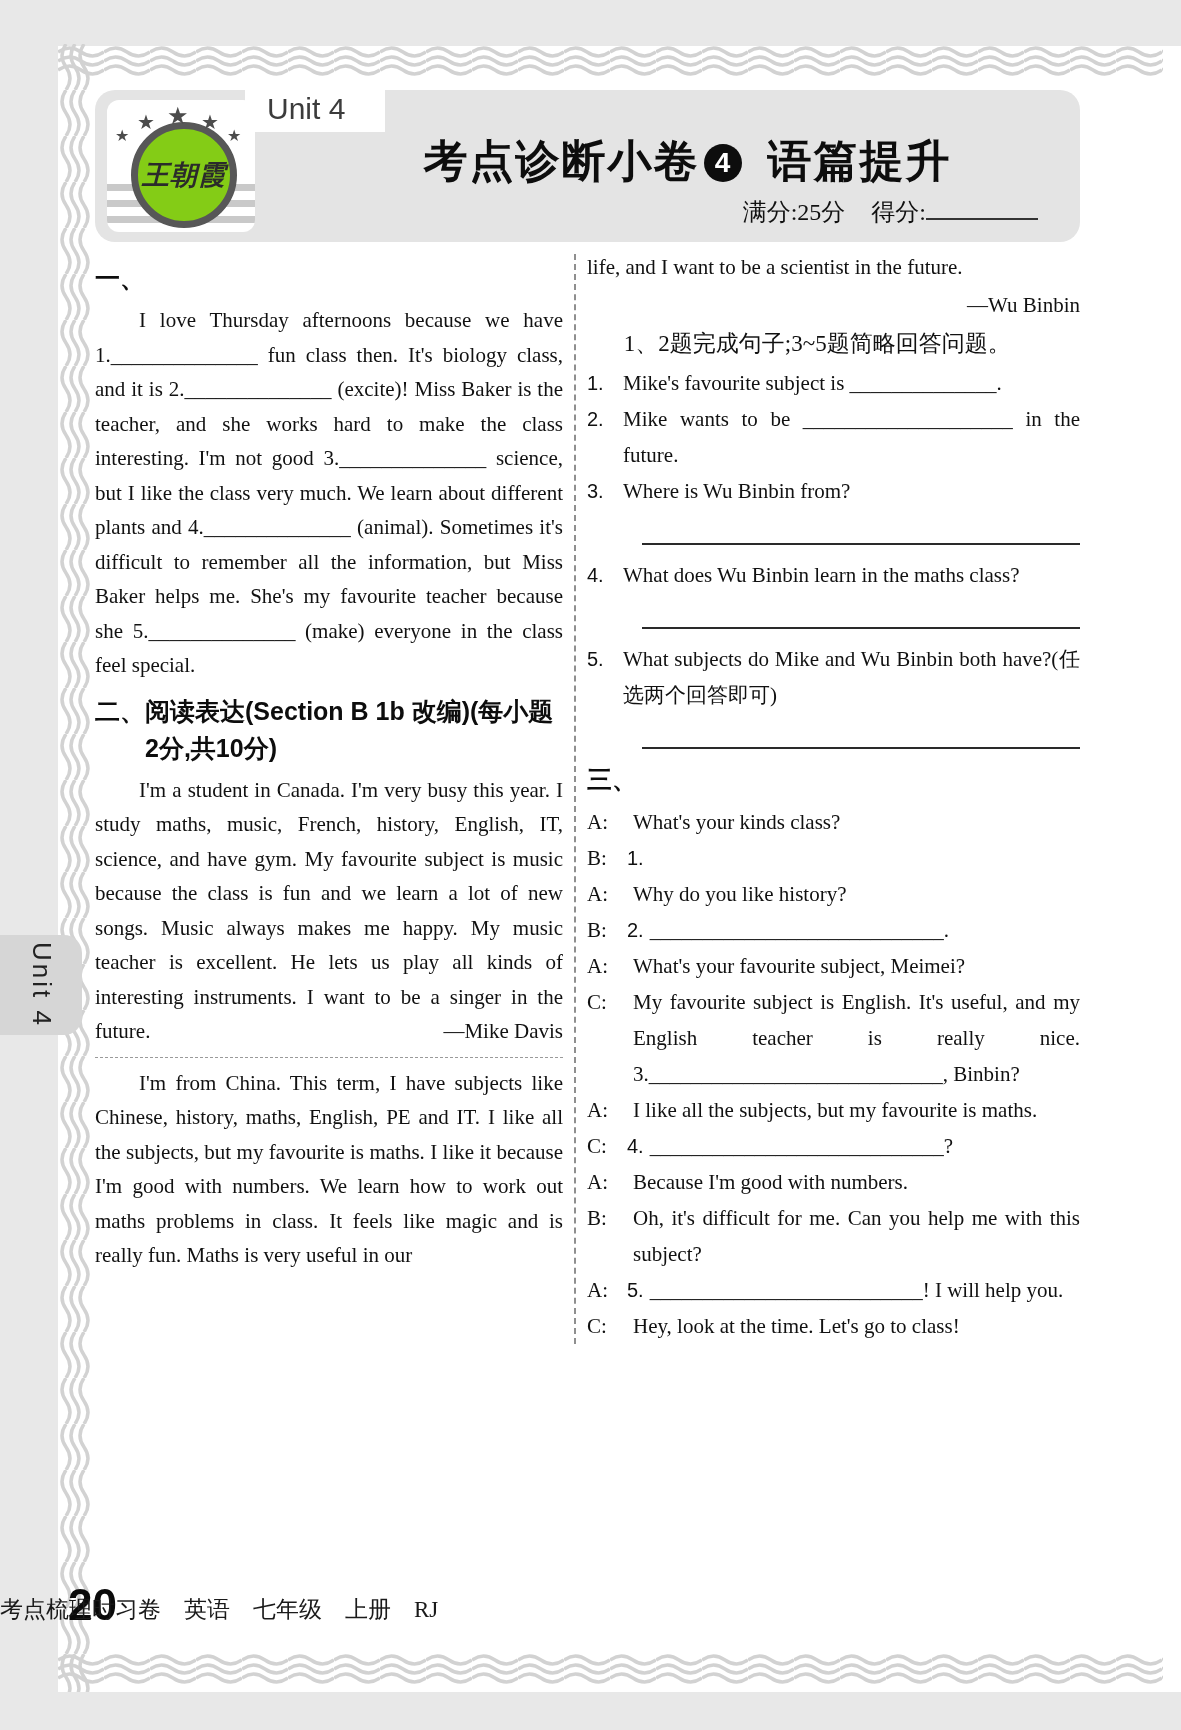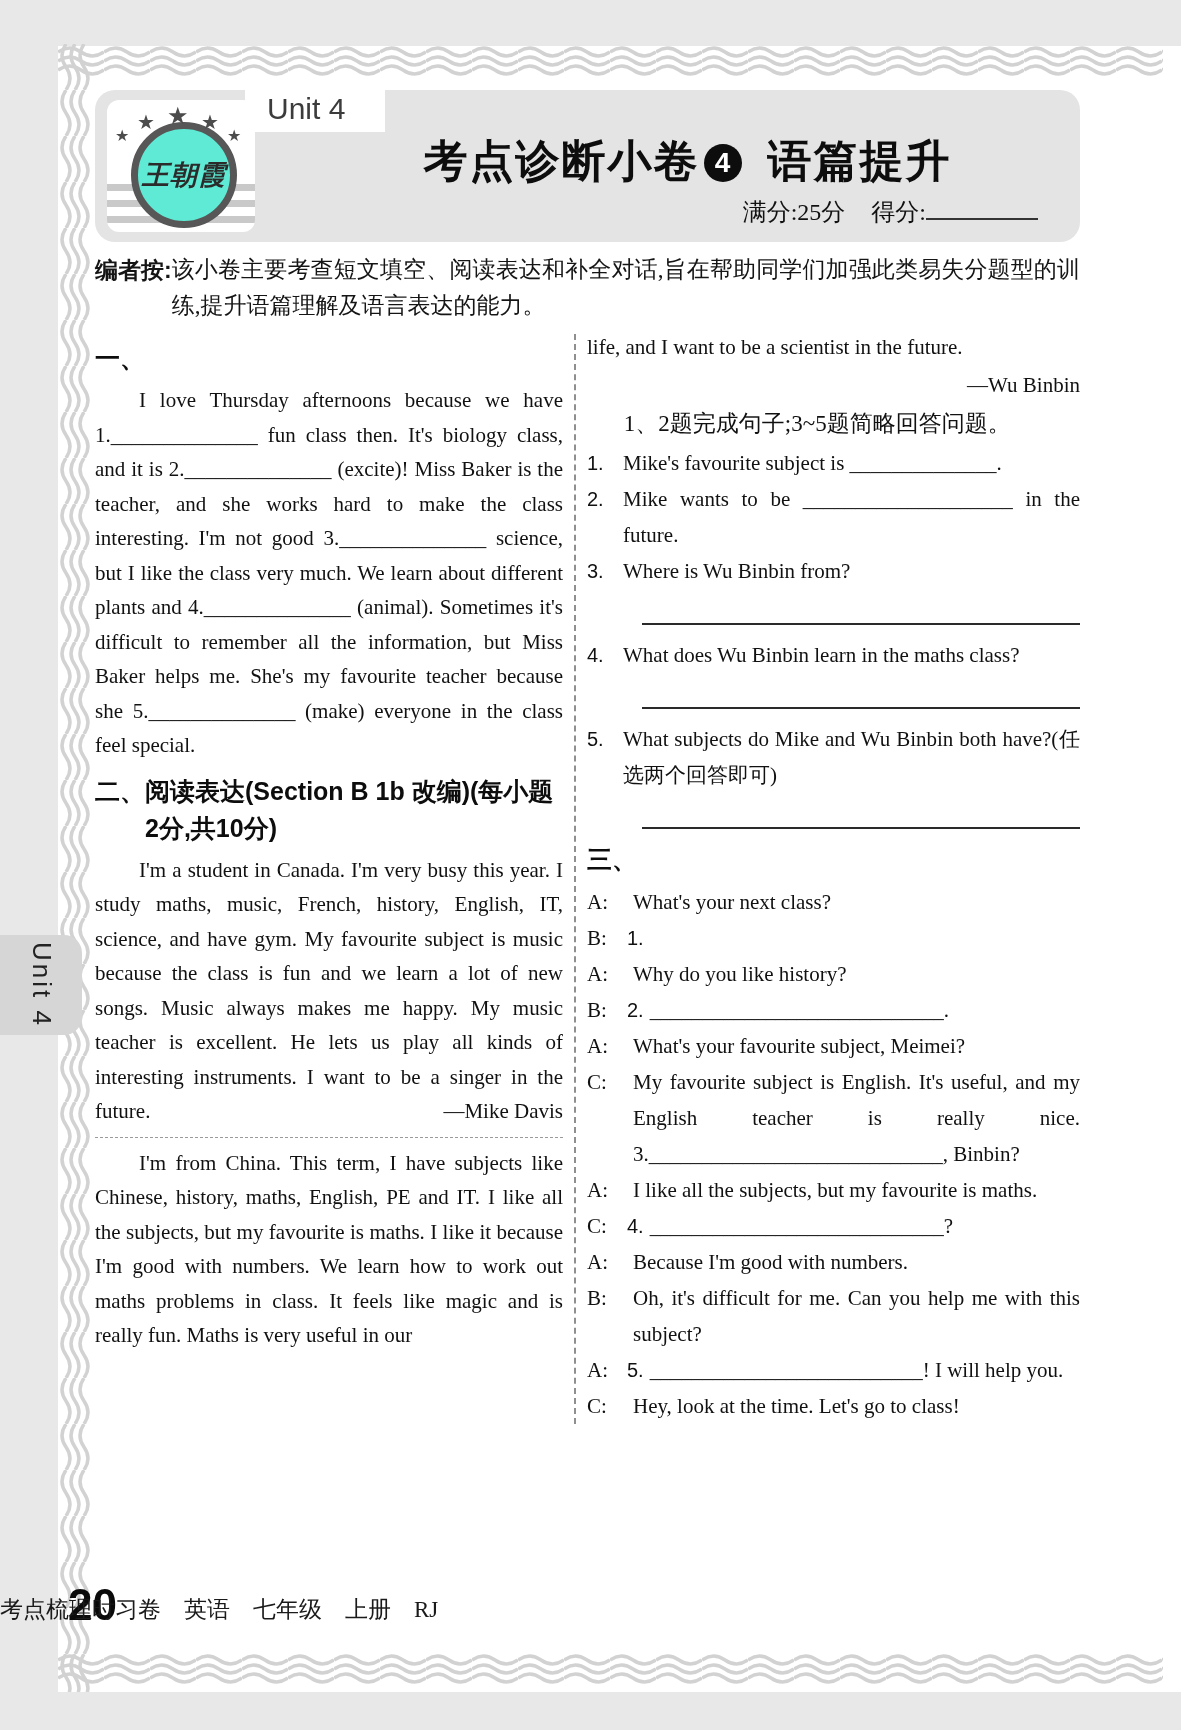--- a/index.html
+++ b/index.html
@@ -22,21 +22,21 @@
   .content{position:absolute;left:95px;top:90px;width:985px;}
   
   .hdr{position:relative;height:152px;background:#e4e4e4;border-radius:20px;margin-bottom:8px;}
   .hdr-notch{position:absolute;left:150px;top:-2px;width:140px;height:44px;background:#fff;}
   .hdr-unit{position:absolute;left:172px;top:2px;font-family:"Liberation Sans",sans-serif;
             font-size:30px;font-weight:400;color:#3c3c3c;z-index:3;}
   .logo-panel{position:absolute;left:12px;top:10px;width:148px;height:132px;background:#fff;
             border-radius:12px;overflow:hidden;}
   .logo-wave{position:absolute;left:-6px;width:160px;height:7px;background:#c9c9c9;border-radius:4px;}
   .logo-ring{position:absolute;left:24px;top:22px;width:92px;height:92px;border:7px solid #575757;
-            border-radius:50%;background:#5eead4;display:flex;align-items:center;justify-content:center;z-index:2;}
+            border-radius:50%;background:#84cc16;display:flex;align-items:center;justify-content:center;z-index:2;}
   .logo-name{font-size:27px;font-weight:bold;font-style:italic;letter-spacing:1px;color:#2b2b2b;}
   .logo-star{position:absolute;color:#4c4c4c;z-index:3;}
   .hdr-title{position:absolute;left:200px;right:0;top:42px;text-align:center;
             font-family:"Liberation Sans",sans-serif;font-weight:bold;font-size:44px;color:#0d0d0d;
             letter-spacing:2px;white-space:nowrap;}
   .badge{display:inline-block;width:38px;height:38px;line-height:38px;border-radius:50%;
             background:#0d0d0d;color:#fff;font-size:28px;text-align:center;vertical-align:4px;
             margin:0 4px;letter-spacing:0;}
   .title-suffix{margin-left:22px;}
   .hdr-score{position:absolute;right:42px;bottom:14px;font-size:24px;color:#111;}
@@ -134,24 +134,20 @@
         </div>
       </div>
       <div class="hdr-title">
         <span>考点诊断小卷</span><span class="badge">4</span><span class="title-suffix">语篇提升</span>
       </div>
       <div class="hdr-score">
         <span>满分:25分</span><span class="gap"></span><span>得分:</span><span class="score-blank"></span>
       </div>
     </div>
 
-    <div class="editor-note">
-      <span class="en-label">编者按:</span>
-      <span class="en-text">该小卷主要考查短文填空、阅读表达和补全对话,旨在帮助同学们加强此类易失分题型的训练,提升语篇理解及语言表达的能力。</span>
-    </div>
 
     <div class="columns">
 
       <div class="col-left">
         <div class="sec-head">
           <span class="sec-no">一、</span>
         </div>
         <p class="passage indent">I love Thursday afternoons because we have 1.______________ fun class then. It's biology class, and it is 2.______________ (excite)! Miss Baker is the teacher, and she works hard to make the class interesting. I'm not good 3.______________ science, but I like the class very much. We learn about different plants and 4.______________ (animal). Sometimes it's difficult to remember all the information, but Miss Baker helps me. She's my favourite teacher because she 5.______________ (make) everyone in the class feel special.</p>
 
         <div class="sec-head">
@@ -194,21 +190,21 @@
         </div>
         <div class="answer-line"></div>
 
         <div class="sec-head">
           <span class="sec-no">三、</span>
         </div>
 
         <div class="dlg-row">
           <span class="dlg-spk">A:</span>
             <span class="dlg-num"></span>
-            <span class="dlg-text">What's your next class?</span>
+            <span class="dlg-text">What's your kinds class?</span>
         </div>
         <div class="dlg-row">
           <span class="dlg-spk">B:</span>
             <span class="dlg-num">1.</span>
         </div>
         <div class="dlg-row">
           <span class="dlg-spk">A:</span>
             <span class="dlg-num"></span>
             <span class="dlg-text">Why do you like history?</span>
         </div>

